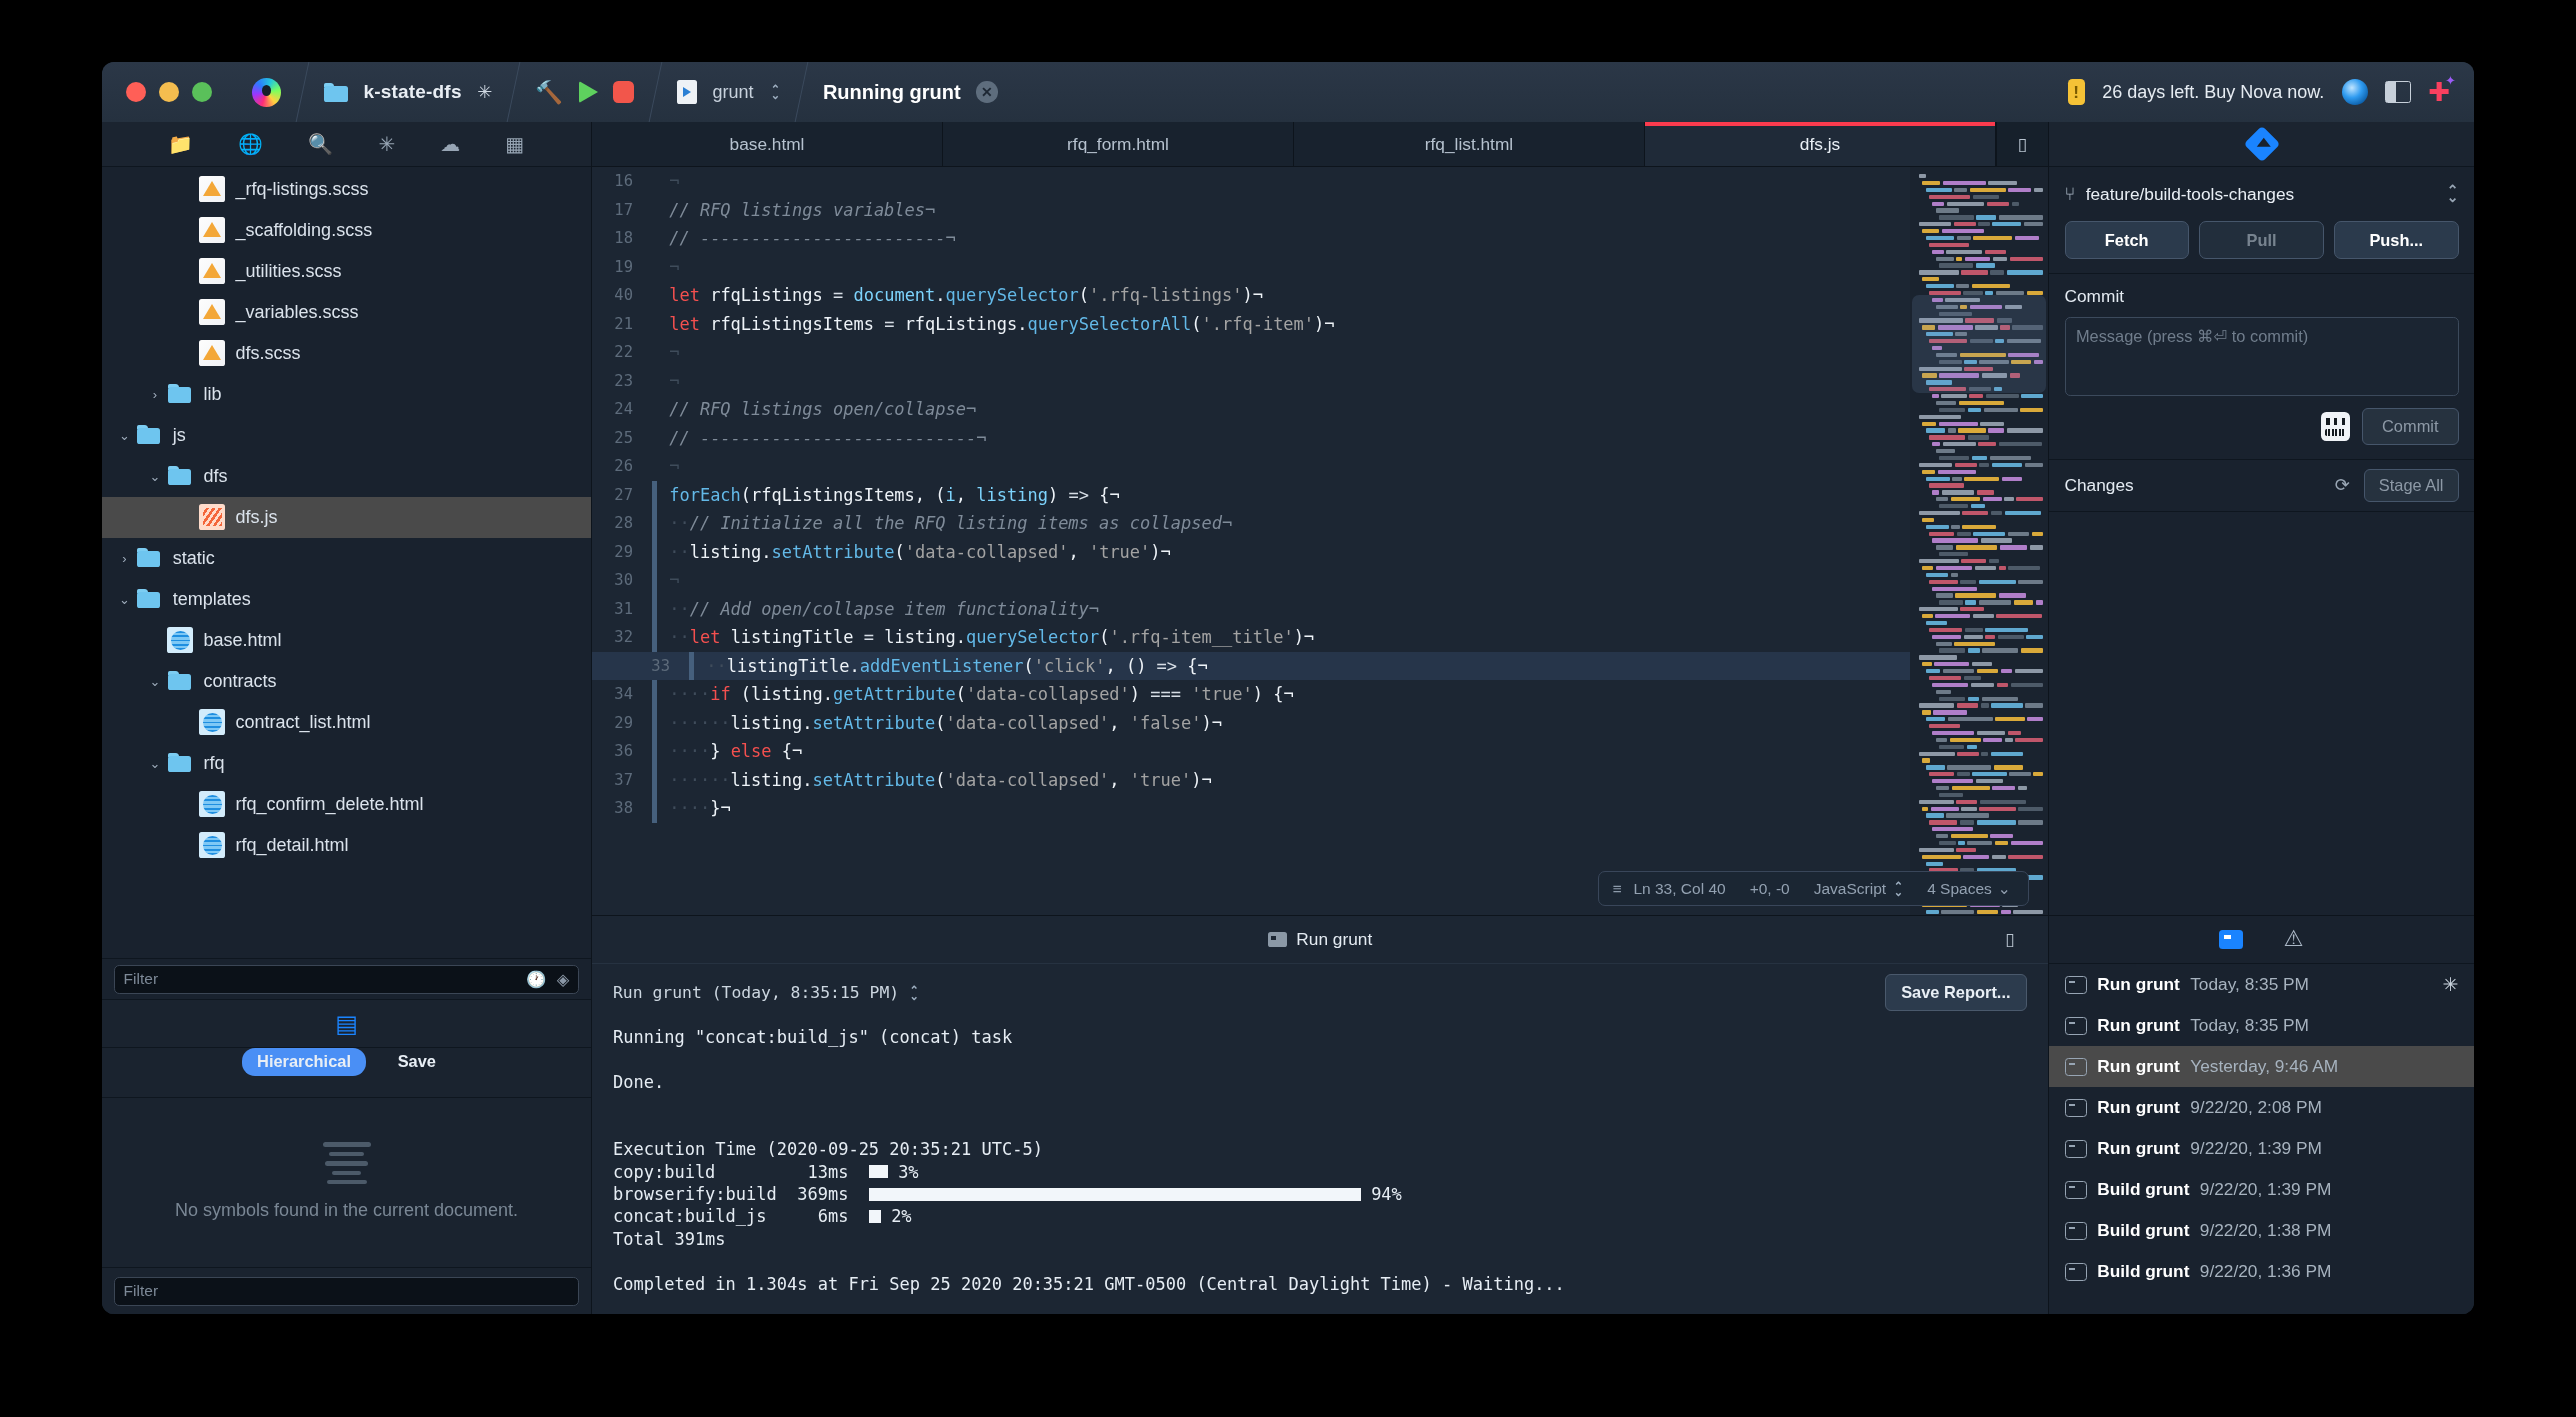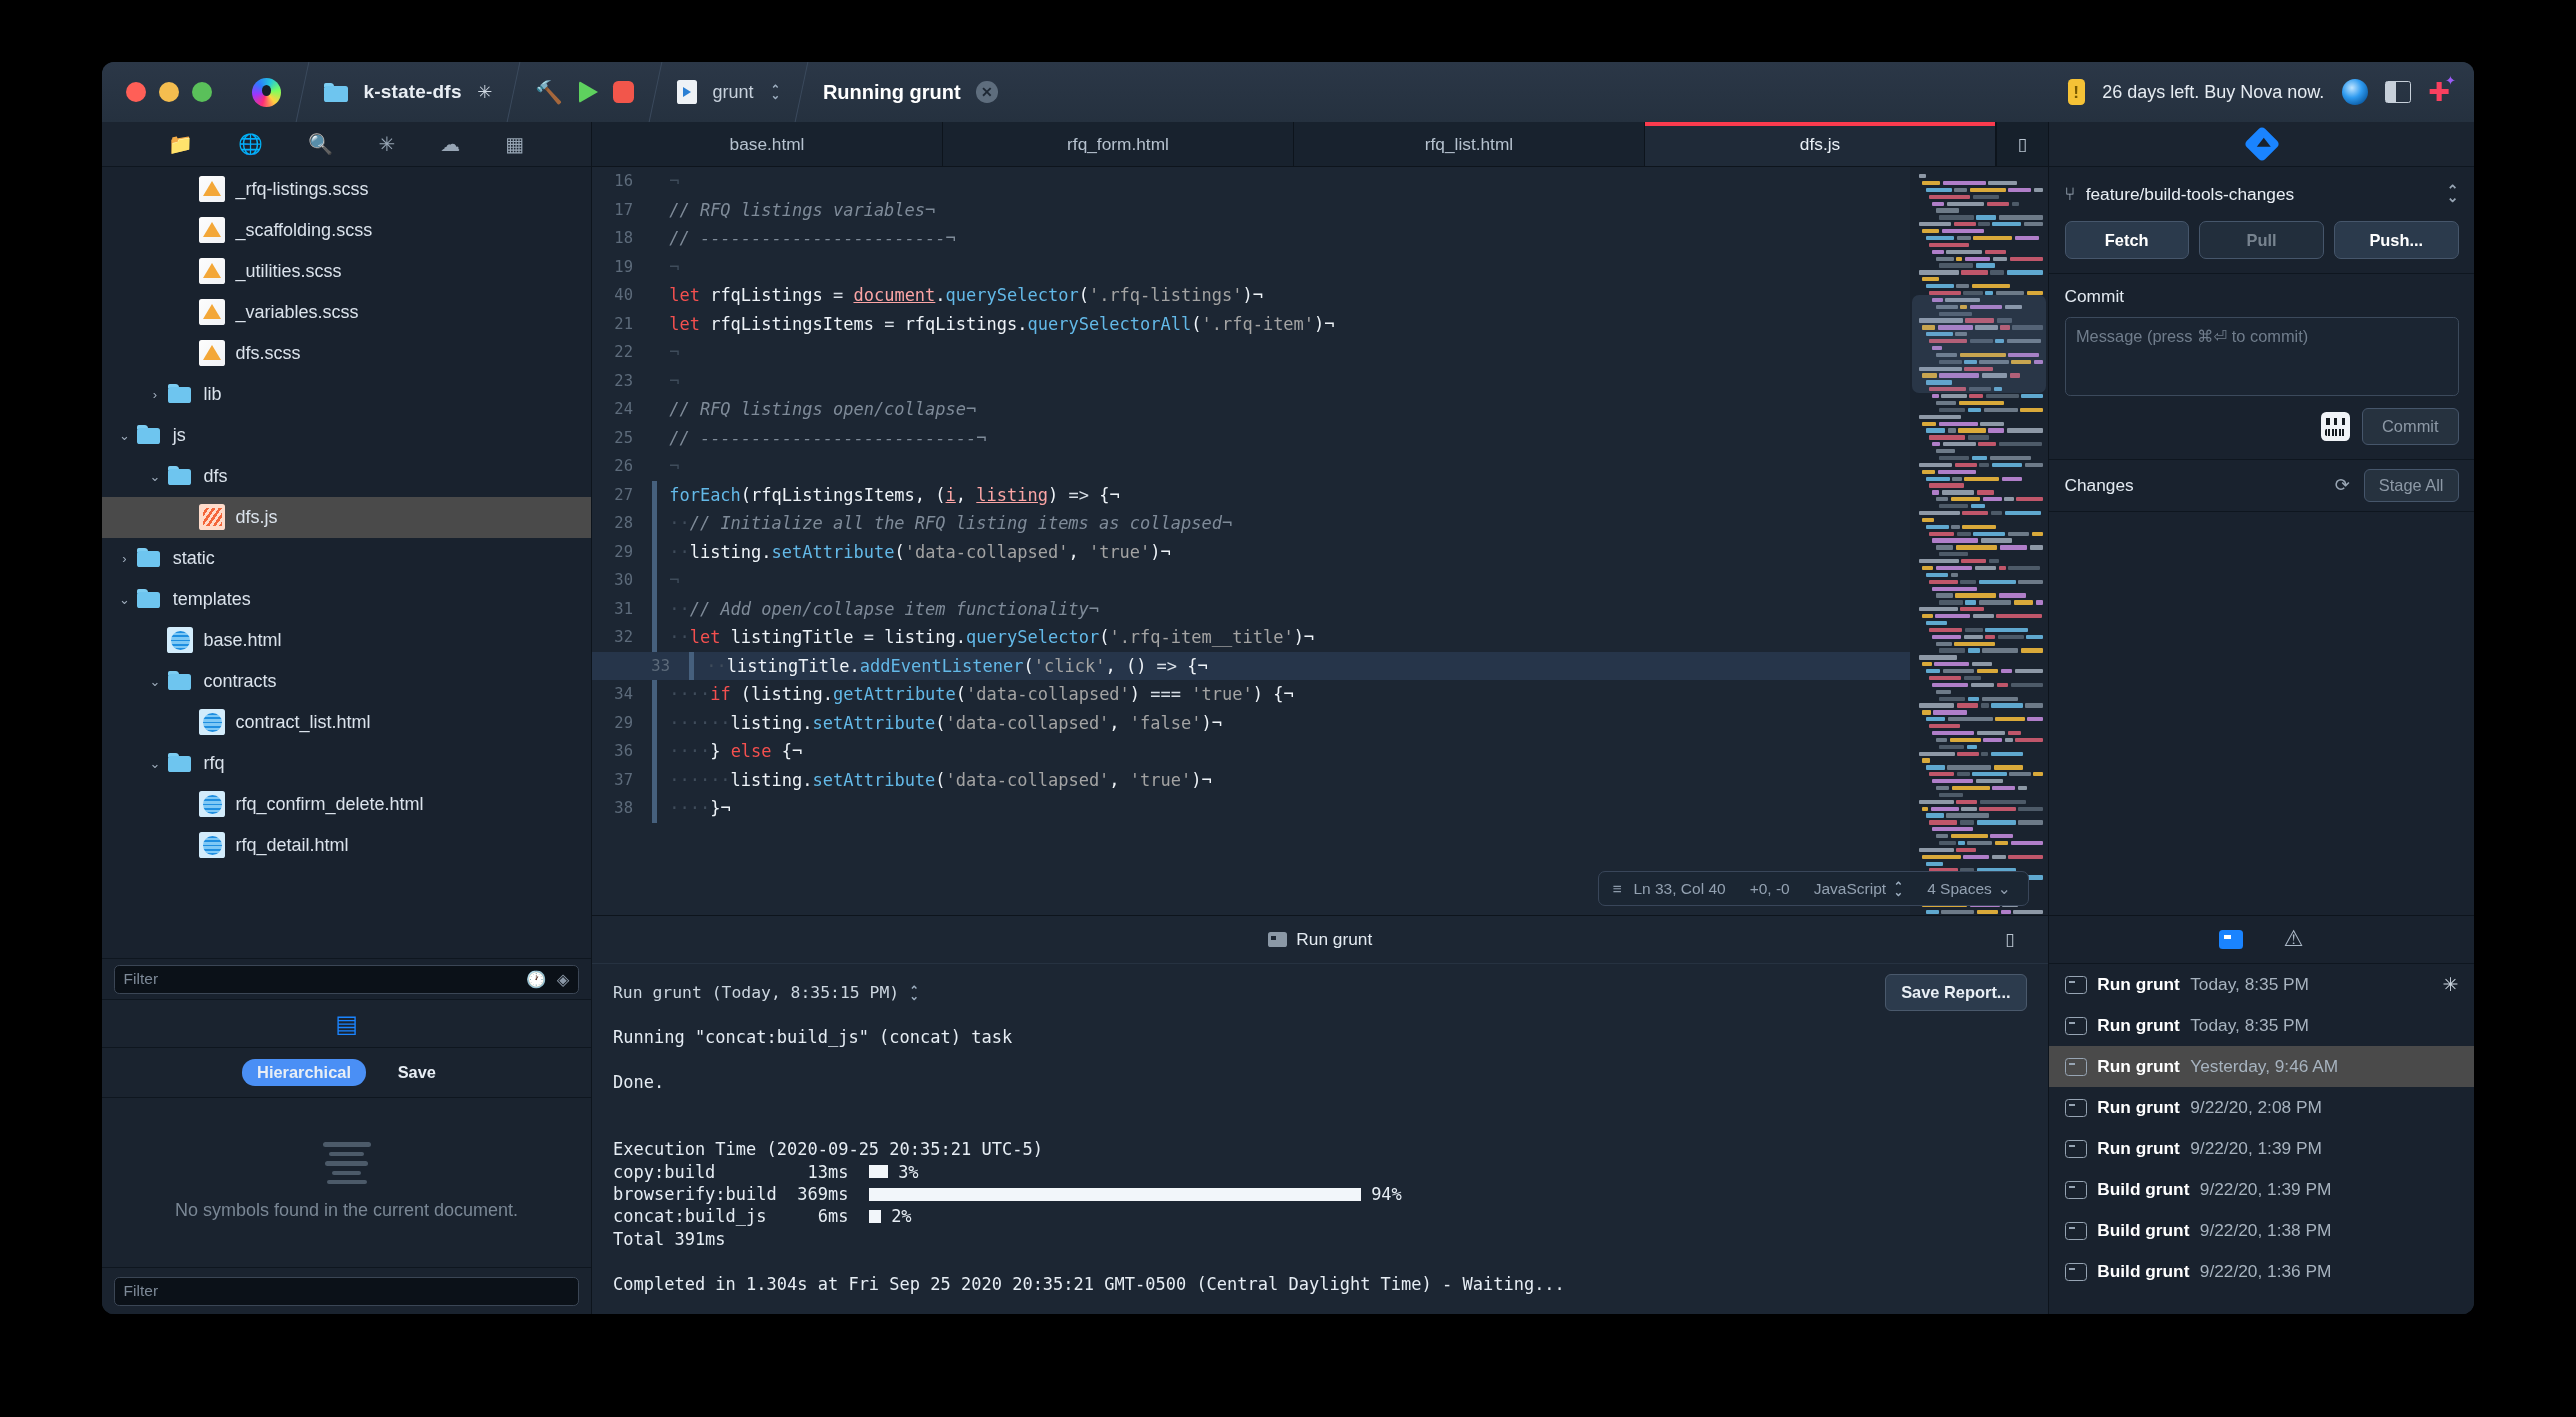--- a/index.html
+++ b/index.html
@@ -95,21 +95,21 @@
   .ficon.html { background:#d3ecfb; }
   .ficon.html::after{content:"";position:absolute;left:3.5px;top:3.5px;width:19px;height:19px;border-radius:50%;
     background: repeating-linear-gradient(0deg,#1e8ee0 0 1.7px,#7ec8f5 1.7px 4.3px);}
   .ls-filter-wrap { flex:0 0 41px; display:flex; align-items:center; padding:0 12px; border-top:0.9px solid #0e161f; }
   .ls-filter { flex:1; height:29px; background:#0b1118; border:0.9px solid #3b4655; border-radius:5.2px;
     display:flex; align-items:center; padding:0 8.6px; color:#7d8997; font-size:15.5px; }
   .ls-filter .ff-ico { margin-left:auto; display:flex; gap:10.4px; color:#8b98a7; font-size:16.4px;}
   .ls-symbols { flex:0 0 auto; border-top:0.9px solid #0e161f; background:#1a232f; display:flex; flex-direction:column;}
   .sym-icbar { height:48px; display:flex; align-items:center; justify-content:center; border-bottom:0.9px solid #0e161f;}
   .sym-stack { color:#1a84ff; font-size:24px; }
-  .sym-segment { height:50px; display:flex; align-items:center; justify-content:center; gap:17.3px; border-bottom:0.9px solid #0e161f;}
+  .sym-segment { height:50px; display:flex; align-items:flex-start; justify-content:center; gap:17.3px; border-bottom:0.9px solid #0e161f;}
   .seg-btn { padding:4.3px 14.7px; border-radius:13px; font-size:16.4px; font-weight:700; color:#e8eef5; }
   .seg-btn.on { background:#4a8ff5; }
   .sym-empty { height:169px; display:flex; flex-direction:column; align-items:center; justify-content:center; gap:14px; }
   .sym-lines { display:flex; flex-direction:column; gap:5.2px; align-items:center;}
   .sym-lines span { display:block; height:4.3px; background:#4c5a69; border-radius:2.6px;}
   .sym-empty p { color:#7a8795; font-size:18px; text-align:center; line-height:1.35;}
   .sym-filter-wrap { flex:0 0 47px; display:flex; align-items:center; padding:0 12px; border-top:0.9px solid #0e161f;}
   .sym-filter { flex:1; height:29px; background:#0b1118; border:0.9px solid #3b4655; border-radius:5.2px;
     display:flex; align-items:center; padding:0 8.6px; color:#7d8997; font-size:15.5px;}
 
@@ -123,21 +123,21 @@
   .tab-panel-btn { width:52px; flex:0 0 52px; display:flex; align-items:center; justify-content:center;
     background:#16202b; color:#b9c4d0; font-size:17.3px; border-left:0.9px solid #0d141c;}
   .editor-wrap { flex:1; display:flex; min-height:0; position:relative; background:#1c2633; overflow:hidden;}
   .code-area { flex:1; overflow:hidden; position:relative; font-family:"DejaVu Sans Mono", monospace; font-size:17px; }
   .cl { height:28.5px; display:flex; align-items:center; white-space:pre; }
   .cl.hl { background:#26354a;padding-left:37px; }
   .cl .ln { width:60px; flex:0 0 60px; text-align:right; padding-right:19px; color:#5d6b7b; font-size:15.5px;}
   .cl .gut { width:5.2px; flex:0 0 5.2px; height:28.5px; }
   .cl.blk .gut { background:#46607d; }
   .code { padding-left:12px; }
-  .k{color:#f4504f;} .fn{color:#63b9e8;} .str{color:#a3a3a3;} .var{color:#fca5a5;text-decoration:underline;}
+  .k{color:#f4504f;} .fn{color:#63b9e8;} .str{color:#a3a3a3;} .var{color:#7dd3fc;}
   .cm{color:#7f8b99;font-style:italic;} .pl{color:#eef3f8;} .op{color:#d6dde5;} .ws{color:#3f4c5b;}
   .minimap { width:138px; flex:0 0 138px; background:#1a232f; position:relative; overflow:hidden; padding:7px 5.2px;}
   .mm-line { height:4.7px; display:flex; gap:2.6px; margin-bottom:2.2px; padding-left:5.2px; }
   .mm-line i { display:block; height:4.3px; border-radius:0.9px; }
   .mm-view { position:absolute; left:1.7px; right:1.7px; top:128px; height:98px; background:rgba(120,150,190,.17);
     border-radius:7px; pointer-events:none;}
   .statusbar { position:absolute; right:19px; bottom:8.6px; height:35px; display:flex; align-items:center;
     gap:0; background:#1b2633; border:0.9px solid #39465a; border-radius:7px; padding:0 5.2px; }
   .sb-item { color:#93a1b1; font-size:15.5px; padding:0 12px; display:flex; align-items:center; gap:6px;
     font-family:"Liberation Sans", sans-serif;}

